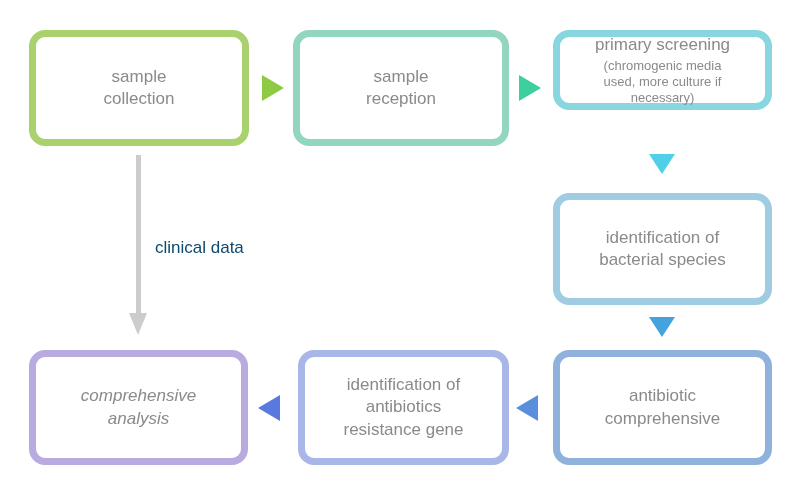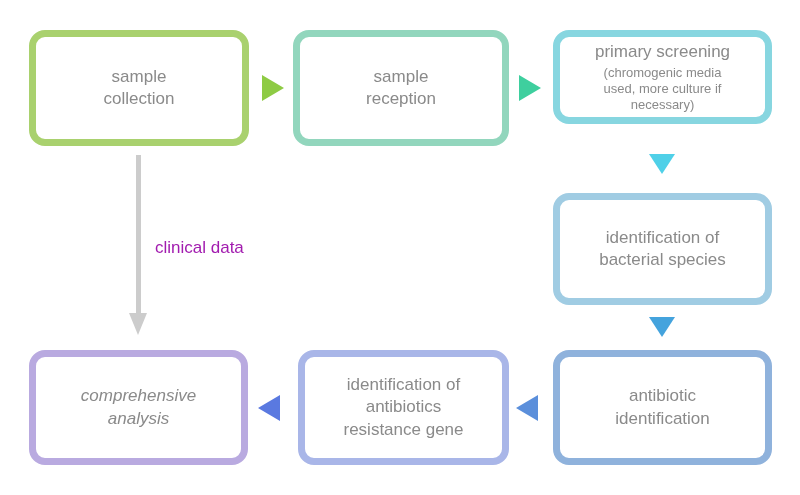--- a/index.html
+++ b/index.html
@@ -91,21 +91,21 @@
     left: -7px;
     top: 158px;
     width: 0;
     height: 0;
     border-left: 9.5px solid transparent;
     border-right: 9.5px solid transparent;
     border-top: 22px solid #cccccc;
   }
   .edge-label {
     position: absolute;
-    color: #a21caf;
+    color: #0c4a6e;
     font-size: 17px;
     white-space: nowrap;
   }
 </style>
 </head>
 <body>
 
 <div id="canvas">
 
   <div class="node" style="left: 29px; top: 30px; width: 220px; height: 116px; border-color: rgb(169, 209, 110);">
@@ -113,36 +113,36 @@
 collection</span>
 
   </div>
 
   <div class="node" style="left: 293px; top: 30px; width: 216px; height: 116px; border-color: rgb(146, 214, 189);">
     <span class="title">sample
 reception</span>
 
   </div>
 
-  <div class="node" style="left: 553px; top: 30px; width: 219px; height: 94px; border-color: rgb(135, 214, 224);">
+  <div class="node" style="left: 553px; top: 30px; width: 219px; height: 80px; border-color: rgb(135, 214, 224);">
     <span class="title">primary screening</span>
     <span class="sub">(chromogenic media
 used, more culture if
 necessary)</span>
   </div>
 
   <div class="node" style="left: 553px; top: 193px; width: 219px; height: 112px; border-color: rgb(160, 204, 227);">
     <span class="title">identification of
 bacterial species</span>
 
   </div>
 
   <div class="node" style="left: 553px; top: 350px; width: 219px; height: 115px; border-color: rgb(143, 178, 220);">
     <span class="title">antibiotic
-identification</span>
+comprehensive</span>
 
   </div>
 
   <div class="node" style="left: 298px; top: 350px; width: 211px; height: 115px; border-color: rgb(169, 182, 232);">
     <span class="title">identification of
 antibiotics
 resistance gene</span>
 
   </div>
 

